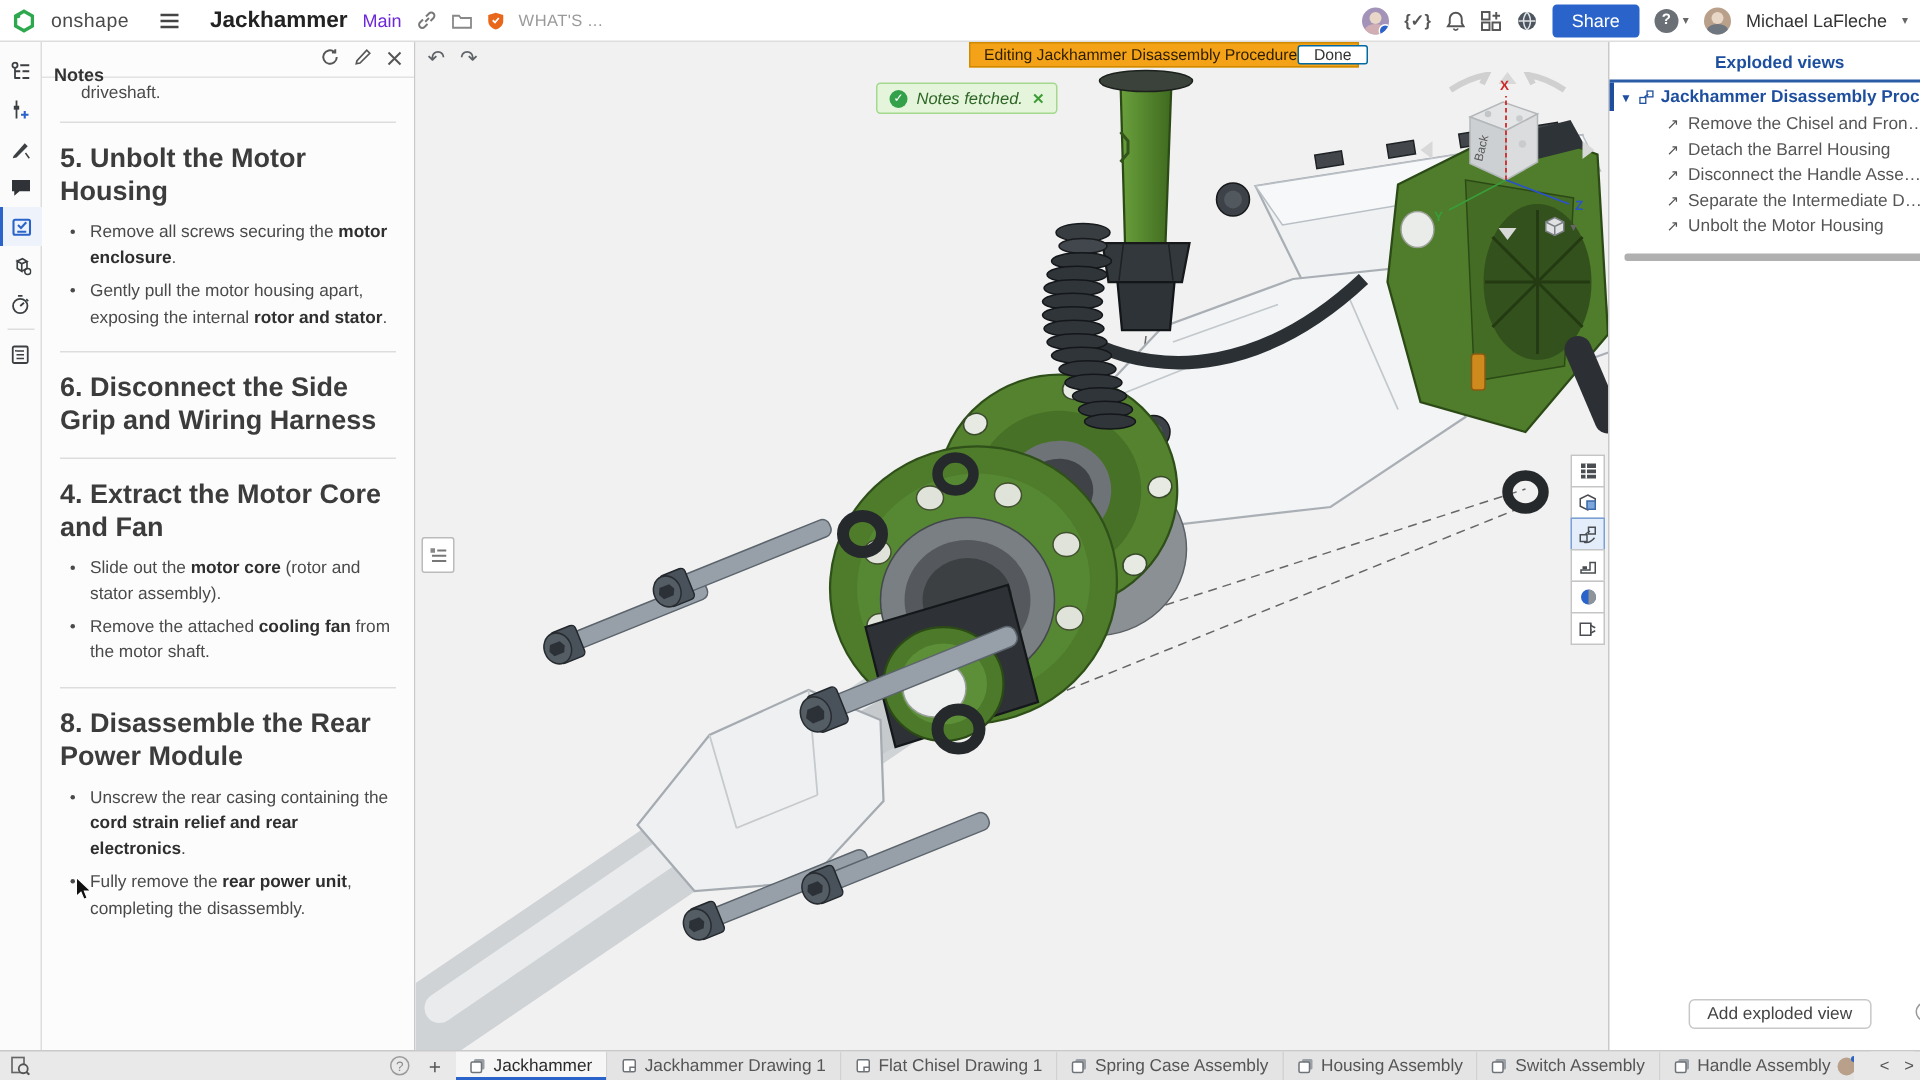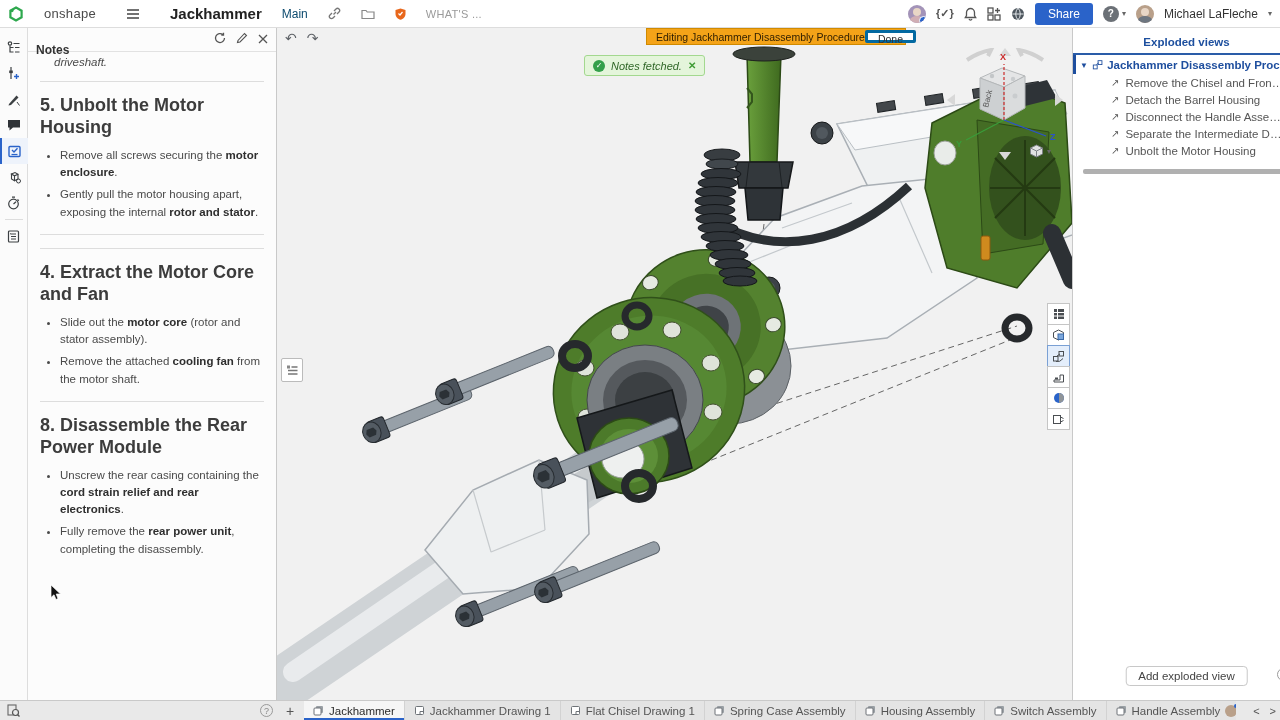--- a/index.html
+++ b/index.html
@@ -1,24 +1,24 @@
 <!DOCTYPE html>
 <html><head>
 <meta charset="utf-8">
 <style>
   * { box-sizing: border-box; margin:0; padding:0; }
   html,body { width:1280px; height:720px; overflow:hidden; }
   body { font-family:"Liberation Sans", sans-serif; background:#fff; position:relative; font-size:12px; color:#333; }
 
   
   #header { position:absolute; left:0; top:0; width:1280px; height:28px; background:#fff; border-bottom:1px solid #ddd; display:flex; align-items:center; padding:0 8px; }
-  .h-left { display:flex; align-items:center; gap:20px;text-align:right; }
+  .h-left { display:flex; align-items:center; gap:10px;text-align:right; }
   .logo-text { font-size:13px; color:#4a4a4a; letter-spacing:.3px; }
   .doc-title { font-size:15px; font-weight:bold; color:#222; margin-left:10px; }
-  .workspace { color:#0c4a6e; font-size:12px; }
+  .workspace { color:#6d28d9; font-size:12px; }
   .whats-new { color:#9a9a9a; font-size:11px; letter-spacing:.3px; }
   .h-right { margin-left:auto; display:flex; align-items:center; gap:10px; }
   .avatar { width:18px; height:18px; border-radius:50%; background:#a393b8; position:relative; overflow:hidden; }
   .avatar .head { position:absolute; left:5px; top:3px; width:8px; height:8px; border-radius:50%; background:#e8d6c6; }
   .avatar .body { position:absolute; left:2px; top:11px; width:14px; height:8px; border-radius:50% 50% 0 0; background:#d0aeb4; }
   .avatar.brown { background:#b9a08a; }
   .avatar.brown .body { background:#6e7680; }
   .presence-badge { position:absolute; right:-2px; bottom:-2px; width:9px; height:9px; border-radius:50%; background:#2a63c9; border:1px solid #fff; }
   .fs-icon { font-size:11px; color:#555; font-weight:bold; }
   .share-btn { background:#2a63c9; color:#fff; font-size:12px; border:none; border-radius:3px; padding:4px 13px; cursor:pointer; }
@@ -31,33 +31,33 @@
   .rail-btn { width:28px; height:26px; display:flex; align-items:center; justify-content:center; color:#3c4043; }
   .rail-btn.active { border-left:2px solid #2a63c9; background:#eef3fb; }
   .rail-div { width:18px; border-top:1px solid #ddd; margin:3px 0; }
 
   
   #notes-panel { position:absolute; left:28px; top:28px; width:249px; height:672px; background:#fcfcfc; border-right:1px solid #c9c9c9; overflow:hidden; }
   #notes-header { height:24px; display:flex; align-items:center; padding:0 8px; border-bottom:1px solid #e2e2e2; }
   #notes-title { font-size:12px; font-weight:bold; color:#333;margin-top:20px; }
   .nh-icons { margin-left:auto; display:flex; gap:10px; align-items:center; color:#555; }
   #notes-content { padding:4px 12px 0 12px; height:646px; overflow:hidden; }
-  .nb-text { font-size:11.5px; color:#4a4a4a; padding-left:14px;font-style:italic; }
+  .nb-text { font-size:11.5px; color:#4a4a4a; padding-left:14px; }
   .nb-hr { border:none; border-top:1px solid #ddd; margin:13px 0; }
   .nb-heading { font-size:18px; line-height:1.22; font-weight:bold; color:#3c3c3c; margin:2px 0 8px 0; }
   .nb-ul { list-style:disc; padding-left:20px; margin:0; }
   .nb-ul li { font-size:11.5px; color:#4a4a4a; line-height:1.5; margin-bottom:5px; }
   .nb-ul .b { font-weight:bold; color:#2f2f2f; }
 
   
   #canvas { position:absolute; left:277px; top:28px; width:795px; height:672px; background:#f1f1f1; overflow:hidden; }
   #undo-redo { position:absolute; left:8px; top:2px; display:flex; gap:10px; color:#5f6368; font-size:14px; }
   #edit-banner { position:absolute; left:369px; top:0; width:260px; height:17px; background:#f4a318; border:1px solid #d08a00; display:flex; align-items:center; padding:0 2px 0 9px; }
   #edit-banner .txt { font-size:10.5px; color:#2d1d00; white-space:nowrap; }
-  #done-btn { margin-left:auto; background:#fff; border:3px solid #0369a1; border-radius:2px; font-size:10.5px; color:#333; padding:0 10px; height:13px; line-height:12px; }
+  #done-btn { margin-left:auto; background:#fff; border:1px solid #0369a1; border-radius:2px; font-size:10.5px; color:#333; padding:0 10px; height:13px; line-height:12px; }
   #toast { position:absolute; left:307px; top:27px; height:21px; background:#e4f5db; border:1px solid #a3d88f; border-radius:3px; display:flex; align-items:center; gap:6px; padding:0 8px; }
   #toast .chk { width:12px; height:12px; border-radius:50%; background:#33a04a; color:#fff; font-size:8px; line-height:12px; text-align:center; }
   #toast .txt { font-size:11px; color:#2f6627;font-style:italic; }
   #toast .x { color:#3f9c35; font-size:10px; font-weight:bold; }
   #flyout-toggle { position:absolute; left:4px; top:330px; width:22px; height:24px; background:#fff; border:1px solid #bbb; border-radius:2px; display:flex; align-items:center; justify-content:center; }
   #viewcube { position:absolute; left:668px; top:20px; }
   #viewcube text { font-family:"Liberation Sans",sans-serif; }
   #cube-menu { position:absolute; left:752px; top:116px; display:flex; align-items:center; gap:3px; color:#555; }
   #right-tools { position:absolute; left:770px; top:276px; display:flex; flex-direction:column; }
   .tool-btn { width:23px; height:22px; background:#fff; border:1px solid #c5c5c5; margin-top:-1px; display:flex; align-items:center; justify-content:center; }
@@ -238,20 +238,21 @@
   </div>
   <div id="notes-content">
       <div class="nb-text">driveshaft.</div>
       <hr class="nb-hr">
       <div class="nb-heading">5. Unbolt the Motor Housing</div>
       <ul class="nb-ul">
         <li><span>Remove all screws securing the </span><span class="b">motor enclosure</span><span>.</span></li>
         <li><span>Gently pull the motor housing apart, exposing the internal </span><span class="b">rotor and stator</span><span>.</span></li>
       </ul>
       <hr class="nb-hr">
+      <div class="nb-heading">6. Disconnect the Side Grip and Wiring Harness</div>
       <hr class="nb-hr">
       <div class="nb-heading">4. Extract the Motor Core and Fan</div>
       <ul class="nb-ul">
         <li><span>Slide out the </span><span class="b">motor core</span><span> (rotor and stator assembly).</span></li>
         <li><span>Remove the attached </span><span class="b">cooling fan</span><span> from the motor shaft.</span></li>
       </ul>
       <hr class="nb-hr">
       <div class="nb-heading">8. Disassemble the Rear Power Module</div>
       <ul class="nb-ul">
         <li><span>Unscrew the rear casing containing the </span><span class="b">cord strain relief and rear electronics</span><span>.</span></li>

